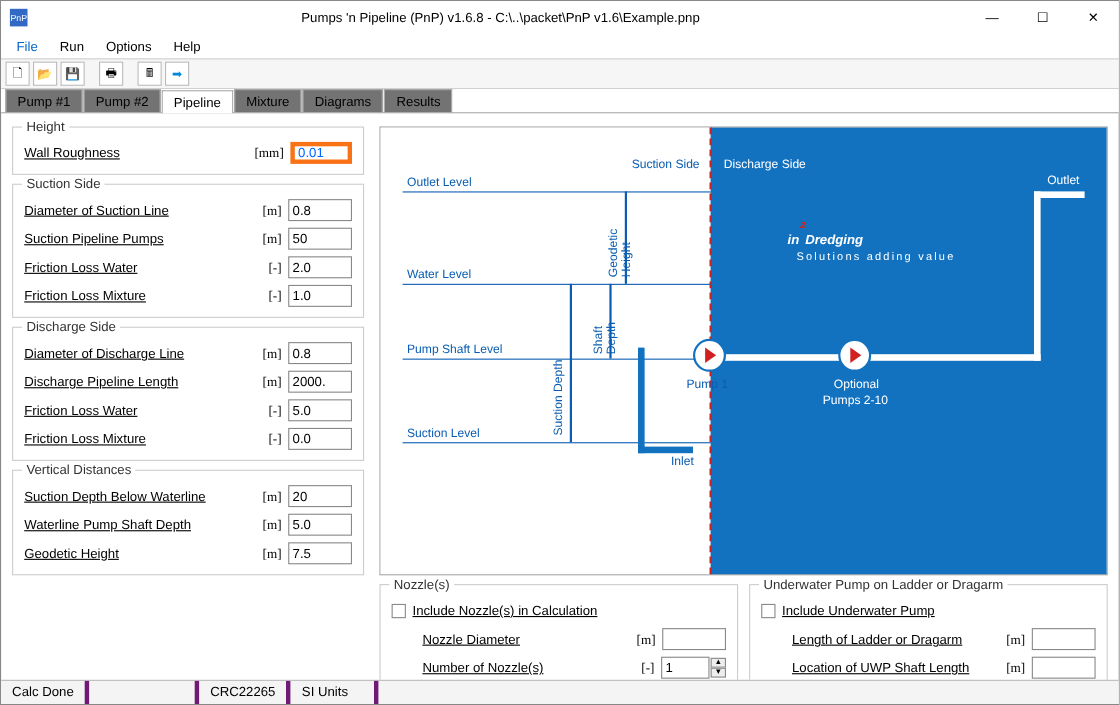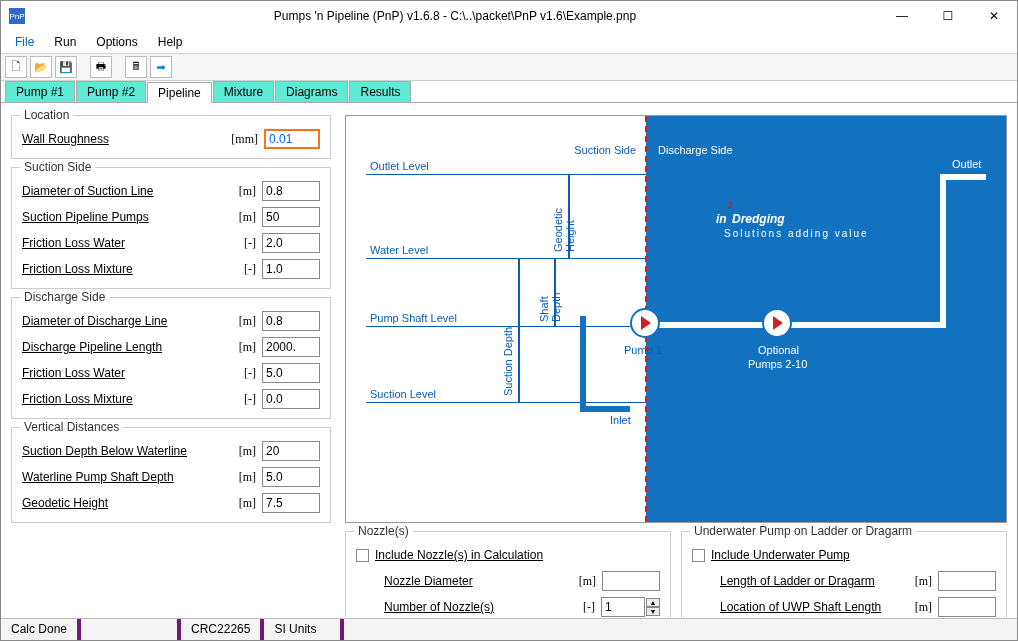--- a/index.html
+++ b/index.html
@@ -10,30 +10,30 @@
 .titlebar-text { flex: 1; font-size: 12px; text-align: center; }
 .titlebar-btns { display: flex; }
 .titlebar-btn { width: 46px; height: 30px; display:flex;align-items:center;justify-content:center; font-size:12px; }
 .menubar { height: 22px; display:flex; align-items:center; padding: 0 4px; background:#fff;}
 .menubar span { padding: 2px 10px; }
 .menubar span.hot { color:#0066cc; }
 .toolbar { height: 28px; border-top:1px solid #d0d0d0; border-bottom:1px solid #d0d0d0; background:#f6f6f6; display:flex; align-items:center; padding:0 4px; gap:2px;}
 .tbtn { width:22px; height:22px; border:1px solid #bbb; background:#fff; margin-right:1px; display:flex;align-items:center;justify-content:center;font-size:11px;}
 .tsep { width:8px; }
 .tabbar { height:22px; display:flex; align-items:flex-end; padding-left:4px; border-bottom:1px solid #aaa; background:#fff; }
-.tab { padding:3px 10px; border:1px solid #aaa; border-bottom:none; background:#5eead4; margin-right:1px; font-size:12px;}
+.tab { padding:3px 10px; border:1px solid #aaa; border-bottom:none; background:#737373; margin-right:1px; font-size:12px;}
 .tab.active { background:#fff; position:relative; top:1px;}
 .content { flex:1; padding:12px 10px 4px 10px; overflow:hidden; position:relative;}
 .fieldset { border:1px solid #ccc; margin-bottom:8px; position:relative; padding:10px 10px 6px 10px;}
 .fieldset>.legend { position:absolute; top:-8px; left:8px; background:#fff; padding:0 4px; font-size:12px; color:#333;}
 .row { display:flex; align-items:center; height:26px; }
 .row .lbl { flex:1;text-decoration:underline; }
 .row .unit { width:32px; text-align:right; margin-right:6px;font-family:Liberation Serif, serif;}
 .row input[type=text] { width:58px; height:20px; border:1px solid #888; padding:1px 3px; font-size:12px;}
-.row input.hl { border:2px solid #f97316; color:#0066ff; width:56px;}
+.row input.hl { border:4px solid #f97316; color:#0066ff; width:56px;}
 .left-col { position:absolute; left:10px; top:12px; width:320px;}
 .diagram { position:absolute; left:344px; top:12px; right:10px; height:408px; border:1px solid #999;}
 .bottom-row { position:absolute; left:344px; right:10px; top:428px; height:144px; display:flex; gap:10px;}
 .bottom-row .fieldset { flex:1; margin:0;}
 .chk { width:13px; height:13px; border:1px solid #888; display:inline-block; margin-right:6px; vertical-align:middle;}
 .statusbar { height:22px; border-top:1px solid #bbb; display:flex; background:#f4f4f4;}
 .statusbar div { border-right:4px solid #701a75; padding:3px 10px; min-width:80px; font-size:12px;}
 .spinner { display:inline-flex; align-items:center;}
 .spinner input { width:44px !important;}
 .spinbtns { display:flex; flex-direction:column; margin-left:1px;}
@@ -90,21 +90,21 @@
     <div class="tab active">Pipeline</div>
     <div class="tab">Mixture</div>
     <div class="tab">Diagrams</div>
     <div class="tab">Results</div>
   </div>
 
   <div class="content">
 
     <div class="left-col">
       <div class="fieldset">
-        <div class="legend">Location</div>
+        <div class="legend">Height</div>
         <div class="row">
           <span class="lbl">Wall Roughness</span>
           <span class="unit">[mm]</span>
           <input type="text" class="hl" value="0.01" style="">
         </div>
       </div>
 
       <div class="fieldset">
         <div class="legend">Suction Side</div>
         <div class="row">

